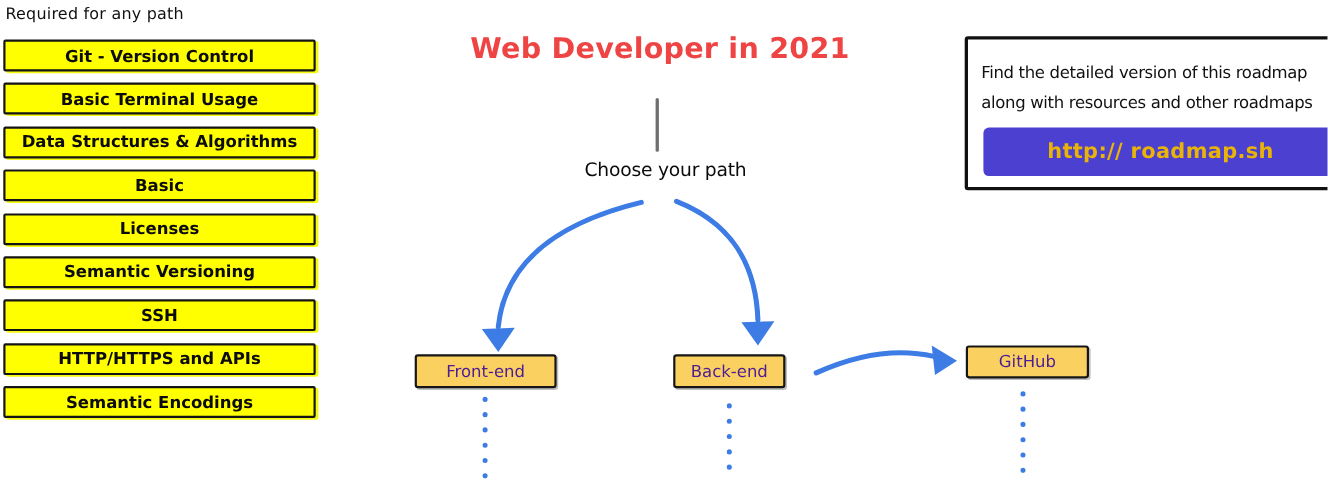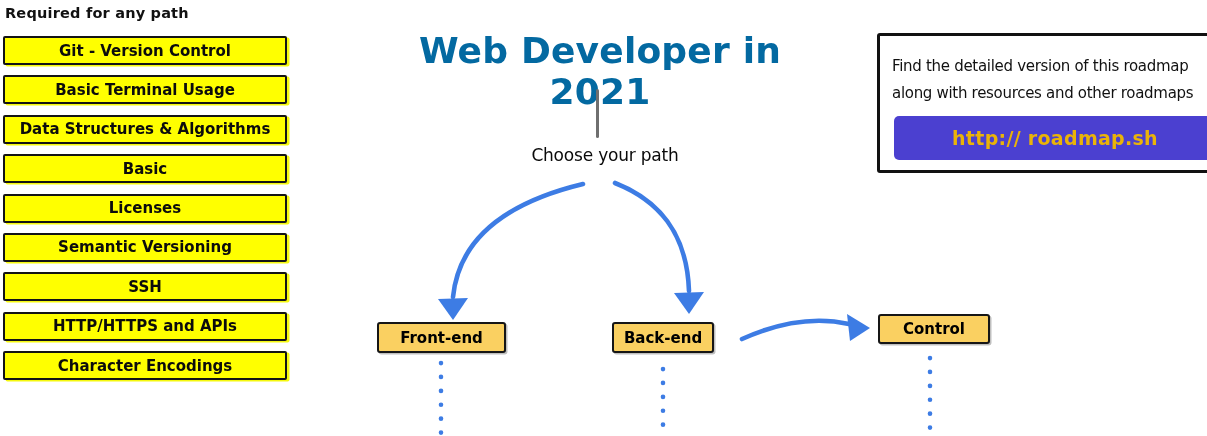--- a/index.html
+++ b/index.html
@@ -5,54 +5,54 @@
   * { margin:0; padding:0; box-sizing:border-box; }
   html,body { background:#ffffff; }
   body { font-family:"DejaVu Sans","Liberation Sans",sans-serif; }
   .canvas {
     position:relative; width:1207px; height:436px; background:#fff; overflow:hidden;
   }
 
   
   .sidebar { position:absolute; left:3px; top:5px; width:286px; }
   .sidebar-heading {
-    font-size:14.5px; font-weight:bold; color:#111; margin-left:2px; letter-spacing:0.2px;
+    font-size:14.5px; font-weight:normal; color:#111; margin-left:2px; letter-spacing:0.2px;
   }
   .chip-list { position:absolute; left:0; top:31px; width:284px;
     display:flex; flex-direction:column; gap:10.4px; }
   .chip {
     height:29px; background:#FFFF00; border:2.4px solid #141414; border-radius:2px;
     display:flex; align-items:center; justify-content:center;
     font-size:15px; font-weight:600; color:#0c0c0c;
     box-shadow:2.5px 1.5px 0 0 rgba(244,248,2,0.95);
     cursor:pointer;
   }
 
   
   .page-title {
     position:absolute; left:415px; top:30px; width:370px; text-align:center;
-    font-size:36px; font-weight:800; color:#0369a1; letter-spacing:0.2px;
+    font-size:26px; font-weight:800; color:#ef4444; letter-spacing:0.2px;
   }
   .divider-line {
     position:absolute; left:596px; top:89px; width:3.4px; height:49px;
     background:#6F6F6F; border-radius:2px;
   }
   .choose-path {
     position:absolute; left:505px; top:145px; width:200px; text-align:center;
     font-size:17px; font-weight:normal; color:#0a0a0a; letter-spacing:-0.2px;
   }
 
   
   .connectors { position:absolute; left:0; top:0; width:1207px; height:436px; pointer-events:none; }
 
   
   .node {
     position:absolute; background:#FAD061; border:2.4px solid #161616; border-radius:3px;
     display:flex; align-items:center; justify-content:center;
-    font-size:15px; font-weight:700; color:#000000; cursor:pointer;
+    font-size:15px; font-weight:400; color:#4c1d95; cursor:pointer;
     box-shadow:1.5px 1.5px 0 0 rgba(0,0,0,0.25);
   }
   .node-frontend { left:377px; top:322px; width:129px; height:31px; }
   .node-backend  { left:612px; top:322px; width:102px; height:31px; }
   .node-devops   { left:878px; top:314px; width:112px; height:30px; }
 
   
   .info-box {
     position:absolute; left:856px; top:33px; width:347px; height:140px;
     background:#ffffff; border:3px solid #111; border-radius:3px;margin-left:21px;
@@ -76,21 +76,21 @@
     <div class="sidebar-heading">Required for any path</div>
     <div class="chip-list">
       <div class="chip">Git - Version Control</div>
       <div class="chip">Basic Terminal Usage</div>
       <div class="chip">Data Structures &amp; Algorithms</div>
       <div class="chip">Basic</div>
       <div class="chip">Licenses</div>
       <div class="chip">Semantic Versioning</div>
       <div class="chip">SSH</div>
       <div class="chip">HTTP/HTTPS and APIs</div>
-      <div class="chip">Character Encodings</div>
+      <div class="chip">Semantic Encodings</div>
     </div>
   </div>
 
   <div class="page-title">Web Developer in 2021</div>
   <div class="divider-line"></div>
   <div class="choose-path">Choose your path</div>
 
   <svg class="connectors" viewBox="0 0 1207 436" xmlns="http://www.w3.org/2000/svg" aria-hidden="true">
     <g stroke="#3D7CE4" stroke-width="4.6" fill="none" stroke-linecap="round">
       <path d="M 583 184 C 525 198 460 228 453 297"></path>
@@ -102,21 +102,21 @@
     </g>
     <g fill="#3D7CE4" stroke="none">
       <polygon points="438,299 468,298 453,320"></polygon>
       <polygon points="674,293 704,292 689,314"></polygon>
       <polygon points="847,314 850,341 870,328"></polygon>
     </g>
   </svg>
 
   <div class="node node-frontend">Front-end</div>
   <div class="node node-backend">Back-end</div>
-  <div class="node node-devops">Control</div>
+  <div class="node node-devops">GitHub</div>
 
   <div class="info-box">
     <div class="info-text">
       <div class="info-line">Find the detailed version of this roadmap</div>
       <div class="info-line">along with resources and other roadmaps</div>
     </div>
     <button class="roadmap-button">http:// roadmap.sh</button>
   </div>
 
 </div>

